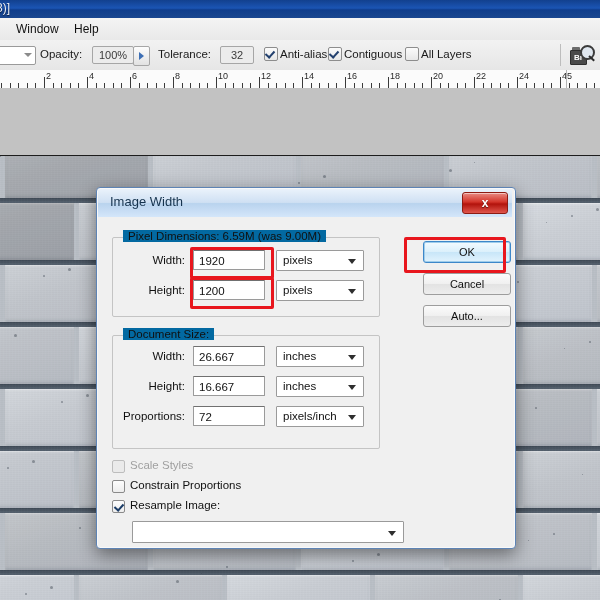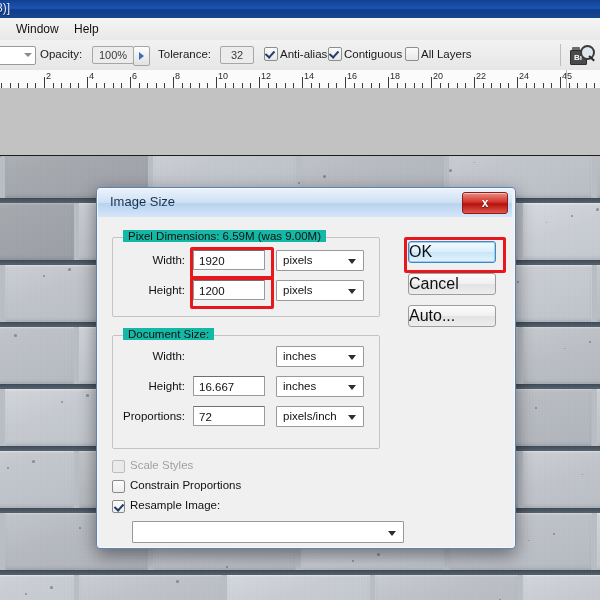--- a/index.html
+++ b/index.html
@@ -151,21 +151,21 @@
     box-shadow:inset 0 1px 0 rgba(255,255,255,.5);
   }
   .dlg-body{
     position:absolute;left:1px;top:29px;width:414px;height:328px;background:#f0f0f0;
     border-radius:0 0 3px 3px;
   }
 
   
   .groupbox{position:absolute;border:1px solid #c4c4c4;border-radius:2px;}
   .group-legend{
-    position:absolute;top:-8px;left:10px;padding:0 5px;background:#14b8a6;
+    position:absolute;top:-8px;left:10px;padding:0 5px;background:#0369a1;
     font-size:11.5px;color:#101010;white-space:nowrap;
   }
 
   .field-label{position:absolute;font-size:11.5px;color:#101010;text-align:right;white-space:nowrap;}
   .textbox{
     position:absolute;height:20px;line-height:20px;background:#fff;
     border:1px solid #9a9a9a;border-top-color:#707070;border-radius:1px;
     padding-left:5px;font-size:11.5px;color:#101010;box-sizing:border-box;
   }
   .red-box{
@@ -195,21 +195,21 @@
     border:solid #1b3c66;border-width:0 2px 2px 0;transform:rotate(42deg);
   }
   .cbox.disabled{background:#eaeaea;border-color:#bdbdbd;}
   .cb-label{position:absolute;left:18px;top:0;}
   .cb-label.disabled{color:#a0a0a0;}
 
   .btn{
     position:absolute;height:22px;box-sizing:border-box;
     background:linear-gradient(to bottom,#fbfbfb 0%,#f0f0f0 48%,#e3e3e3 52%,#ededed 100%);
     border:1px solid #9d9d9d;border-radius:3px;
-    font-size:16px;color:#101010;line-height:20px;
+    font-size:11px;color:#101010;text-align:center;line-height:20px;margin-left:15px;
   }
   .btn.default{
     background:linear-gradient(to bottom,#f4fbff 0%,#dcf0fb 48%,#c8e6f8 52%,#e2f3fd 100%);
     border:1px solid #3d87c9;box-shadow:0 0 0 1px #9fcdeb inset;
   }
 </style>
 </head>
 <body>
 
 <div id="app">
@@ -460,21 +460,21 @@
         <div class="speck" style="left: 499px; top: 443px; width: 2px; height: 2px;"></div>
         <div class="speck" style="left: 596px; top: 52px; width: 3px; height: 3px;"></div>
         <div class="speck" style="left: 93px; top: 105px; width: 1px; height: 1px;"></div>
       </div>
     <div class="grain"></div>
   </div>
 
   <div class="dialog">
 
     <div class="dlg-titlebar">
-      <div class="dlg-title">Image Size</div>
+      <div class="dlg-title">Image Width</div>
       <div class="dlg-close">x</div>
     </div>
 
     <div class="dlg-body">
 
       <div class="groupbox" style="left:14px;top:20px;width:266px;height:78px;">
         <div class="group-legend">Pixel Dimensions:  6.59M (was 9.00M)</div>
 
         <div class="field-label" style="left:10px;top:16px;width:62px;">Width:</div>
         <div class="textbox" style="left:80px;top:12px;width:72px;">1920</div>
@@ -490,20 +490,21 @@
         <div class="dropdown" style="left:163px;top:42px;width:88px;">
           <span class="dd-text">pixels</span>
           <span class="dd-caret"></span>
         </div>
       </div>
 
       <div class="groupbox" style="left:14px;top:118px;width:266px;height:112px;">
         <div class="group-legend">Document Size:</div>
 
         <div class="field-label" style="left:0px;top:14px;width:72px;">Width:</div>
+        <div class="textbox" style="left:80px;top:10px;width:72px;">26.667</div>
         <div class="dropdown" style="left:163px;top:10px;width:88px;">
           <span class="dd-text">inches</span>
           <span class="dd-caret"></span>
         </div>
 
         <div class="field-label" style="left:0px;top:44px;width:72px;">Height:</div>
         <div class="textbox" style="left:80px;top:40px;width:72px;">16.667</div>
         <div class="dropdown" style="left:163px;top:40px;width:88px;">
           <span class="dd-text">inches</span>
           <span class="dd-caret"></span>

